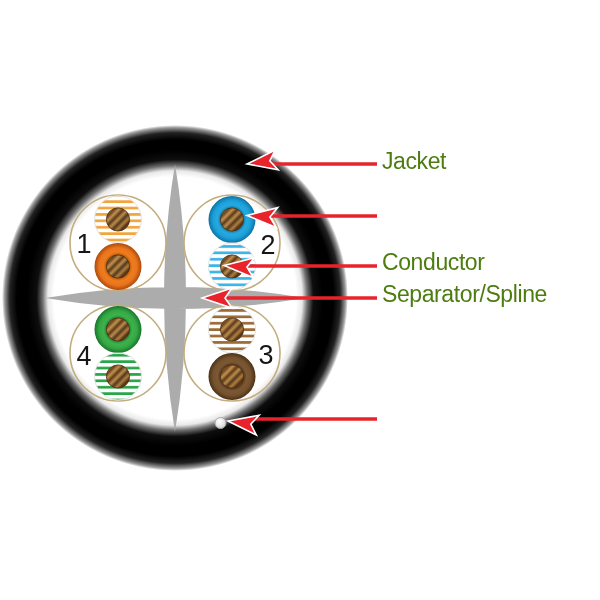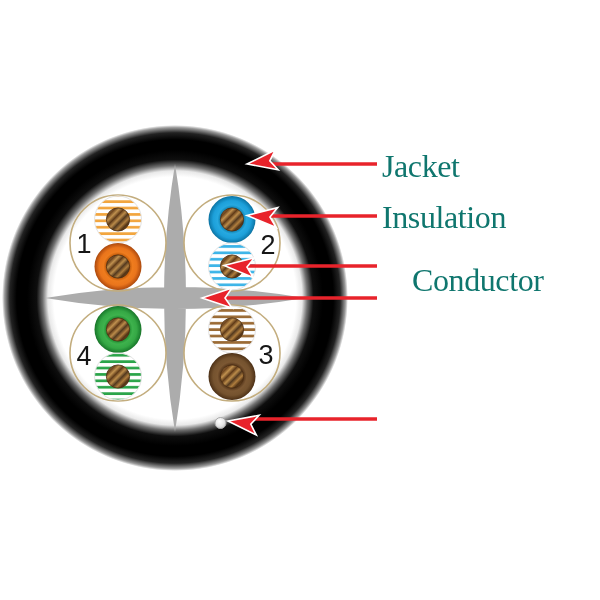--- a/index.html
+++ b/index.html
@@ -2,22 +2,22 @@
 <html><head>
 <meta charset="utf-8">
 <style>
   html,body{margin:0;padding:0;background:#ffffff;}
   .canvas{
     position:relative;width:600px;height:600px;background:#ffffff;overflow:hidden;
     font-family:"Liberation Sans", sans-serif;
   }
   .canvas svg{position:absolute;left:0;top:0;}
   .callout-label{
-    position:absolute;left:382px;font-size:32px;line-height:1;
-    color:#0f766e;letter-spacing:-0.4px;white-space:nowrap;font-family:Liberation Serif, serif;
+    position:absolute;left:382px;font-size:23px;line-height:1;
+    color:#4d7c0f;letter-spacing:-0.4px;white-space:nowrap;
   }
   .pair-number{
     position:absolute;font-size:27px;line-height:1;color:#161616;
     transform:translate(-50%,0);
   }
 </style>
 </head>
 <body>
 
 <div class="canvas">
@@ -164,16 +164,16 @@
       </g>
     </g>
   </svg>
 
   <div class="pair-number" style="left:84px;top:231px;">1</div>
   <div class="pair-number" style="left:268px;top:232px;">2</div>
   <div class="pair-number" style="left:266px;top:342px;">3</div>
   <div class="pair-number" style="left:84px;top:343px;">4</div>
 
   <div class="callout-label" style="top:150px;">Jacket</div>
-  <div class="callout-label" style="top:201px;">Insulation</div>
-  <div class="callout-label" style="top:264px;margin-left:30px;">Conductor</div>
+  <div class="callout-label" style="top:251px;">Conductor</div>
+  <div class="callout-label" style="top:283px;">Separator/Spline</div>
 
 </div>
 
 </body></html>

